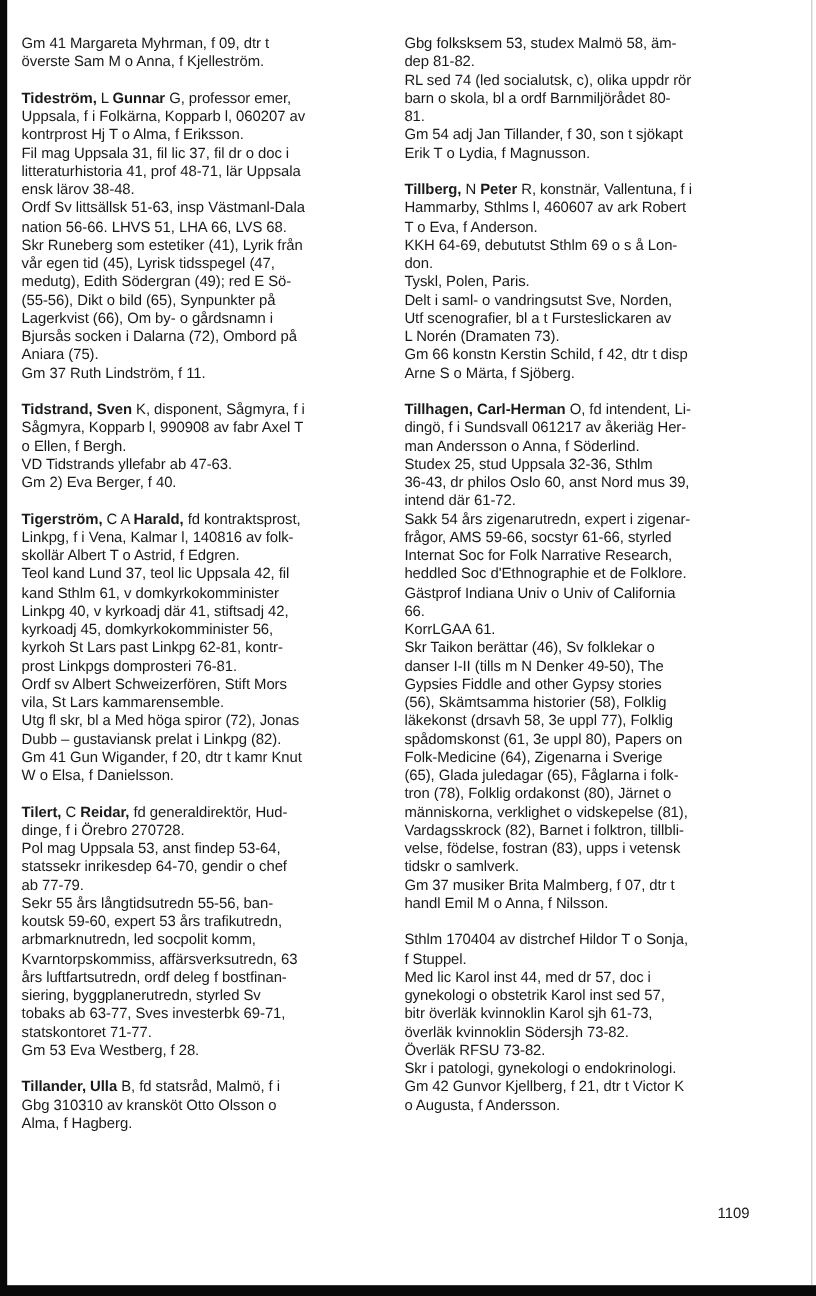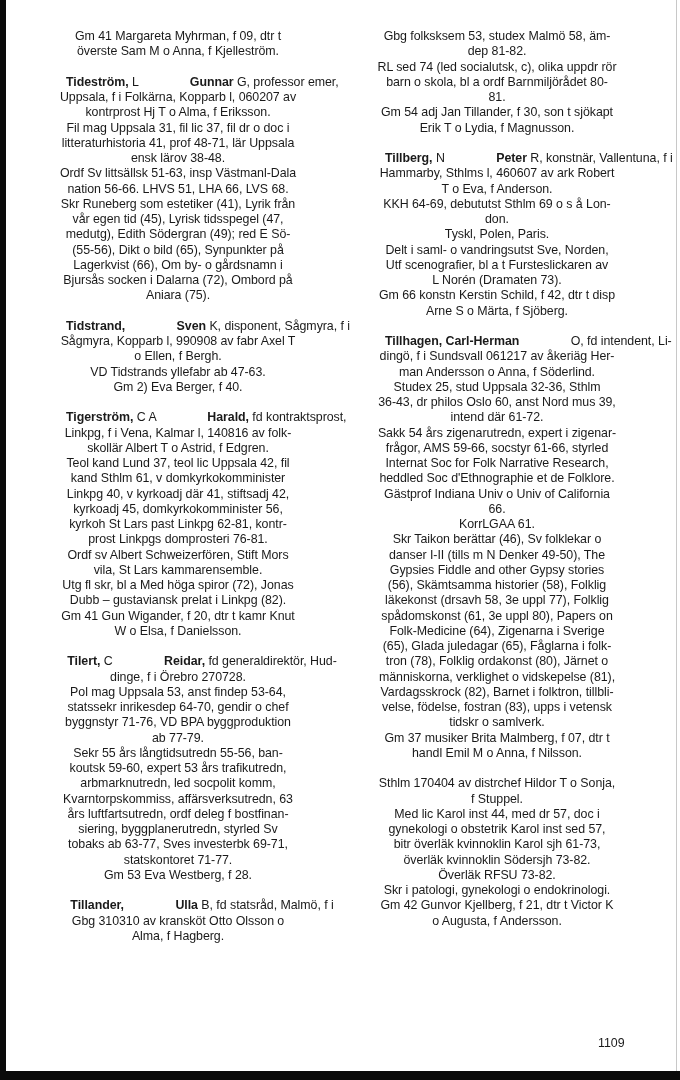--- a/index.html
+++ b/index.html
@@ -5,27 +5,27 @@
   html, body { margin: 0; padding: 0; }
   body {
     width: 680px; height: 1080px; overflow: hidden;
     background: #ffffff; position: relative;
     font-family: "Liberation Sans", "DejaVu Sans", sans-serif;
     color: #1a1a1a;
   }
   .left-border { position: absolute; left: 0; top: 0; width: 6px; height: 1080px; background: #0a0a0a; }
   .bottom-border { position: absolute; left: 0; top: 1071px; width: 680px; height: 9px; background: #0a0a0a; }
   .right-edge { position: absolute; left: 676px; top: 0; width: 1px; height: 1071px; background: #c8c8c8; }
-  .col { position: absolute; top: 29px; font-size: 12.4px; line-height: 15.25px; letter-spacing: -0.05px; text-align: center; }
+  .col { position: absolute; top: 29px; font-size: 12.4px; line-height: 15.25px; letter-spacing: -0.05px; }
   .col-left { left: 18px; width: 320px; }
   .col-right { left: 337px; width: 320px; }
   .entry { margin: 0 0 15.25px 0; }
   .line { display: block; white-space: nowrap; }
-  b { font-weight: bold; margin-left: 48px; }
-  .page-number { position: absolute; left: 598px; top: 1004px; font-size: 12.4px; margin-top: 32px; }
+  b { font-weight: bold; }
+  .page-number { position: absolute; left: 598px; top: 1004px; font-size: 12.4px; }
 </style>
 </head>
 <body>
 
 <div class="left-border"></div>
 <div class="right-edge"></div>
 <div class="bottom-border"></div>
 
 <div class="col col-left">
     <div class="entry">
@@ -41,20 +41,21 @@
       <span class="line">ensk lärov 38-48.</span>
       <span class="line">Ordf Sv littsällsk 51-63, insp Västmanl-Dala</span>
       <span class="line">nation 56-66. LHVS 51, LHA 66, LVS 68.</span>
       <span class="line">Skr Runeberg som estetiker (41), Lyrik från</span>
       <span class="line">vår egen tid (45), Lyrisk tidsspegel (47,</span>
       <span class="line">medutg), Edith Södergran (49); red E Sö-</span>
       <span class="line">(55-56), Dikt o bild (65), Synpunkter på</span>
       <span class="line">Lagerkvist (66), Om by- o gårdsnamn i</span>
       <span class="line">Bjursås socken i Dalarna (72), Ombord på</span>
       <span class="line">Aniara (75).</span>
+      <span class="line">Gm 37 Ruth Lindström, f 11.</span>
     </div>
     <div class="entry">
       <span class="line"><b>Tidstrand,</b><span> </span><b>Sven</b><span> K, disponent, Sågmyra, f i</span></span>
       <span class="line">Sågmyra, Kopparb l, 990908 av fabr Axel T</span>
       <span class="line">o Ellen, f Bergh.</span>
       <span class="line">VD Tidstrands yllefabr ab 47-63.</span>
       <span class="line">Gm 2) Eva Berger, f 40.</span>
     </div>
     <div class="entry">
       <span class="line"><b>Tigerström,</b><span> C A </span><b>Harald,</b><span> fd kontraktsprost,</span></span>
@@ -71,21 +72,20 @@
       <span class="line">Utg fl skr, bl a Med höga spiror (72), Jonas</span>
       <span class="line">Dubb – gustaviansk prelat i Linkpg (82).</span>
       <span class="line">Gm 41 Gun Wigander, f 20, dtr t kamr Knut</span>
       <span class="line">W o Elsa, f Danielsson.</span>
     </div>
     <div class="entry">
       <span class="line"><b>Tilert,</b><span> C </span><b>Reidar,</b><span> fd generaldirektör, Hud-</span></span>
       <span class="line">dinge, f i Örebro 270728.</span>
       <span class="line">Pol mag Uppsala 53, anst findep 53-64,</span>
       <span class="line">statssekr inrikesdep 64-70, gendir o chef</span>
-      <span class="line">byggnstyr 71-76, VD BPA byggproduktion</span>
       <span class="line">ab 77-79.</span>
       <span class="line">Sekr 55 års långtidsutredn 55-56, ban-</span>
       <span class="line">koutsk 59-60, expert 53 års trafikutredn,</span>
       <span class="line">arbmarknutredn, led socpolit komm,</span>
       <span class="line">Kvarntorpskommiss, affärsverksutredn, 63</span>
       <span class="line">års luftfartsutredn, ordf deleg f bostfinan-</span>
       <span class="line">siering, byggplanerutredn, styrled Sv</span>
       <span class="line">tobaks ab 63-77, Sves investerbk 69-71,</span>
       <span class="line">statskontoret 71-77.</span>
       <span class="line">Gm 53 Eva Westberg, f 28.</span>

